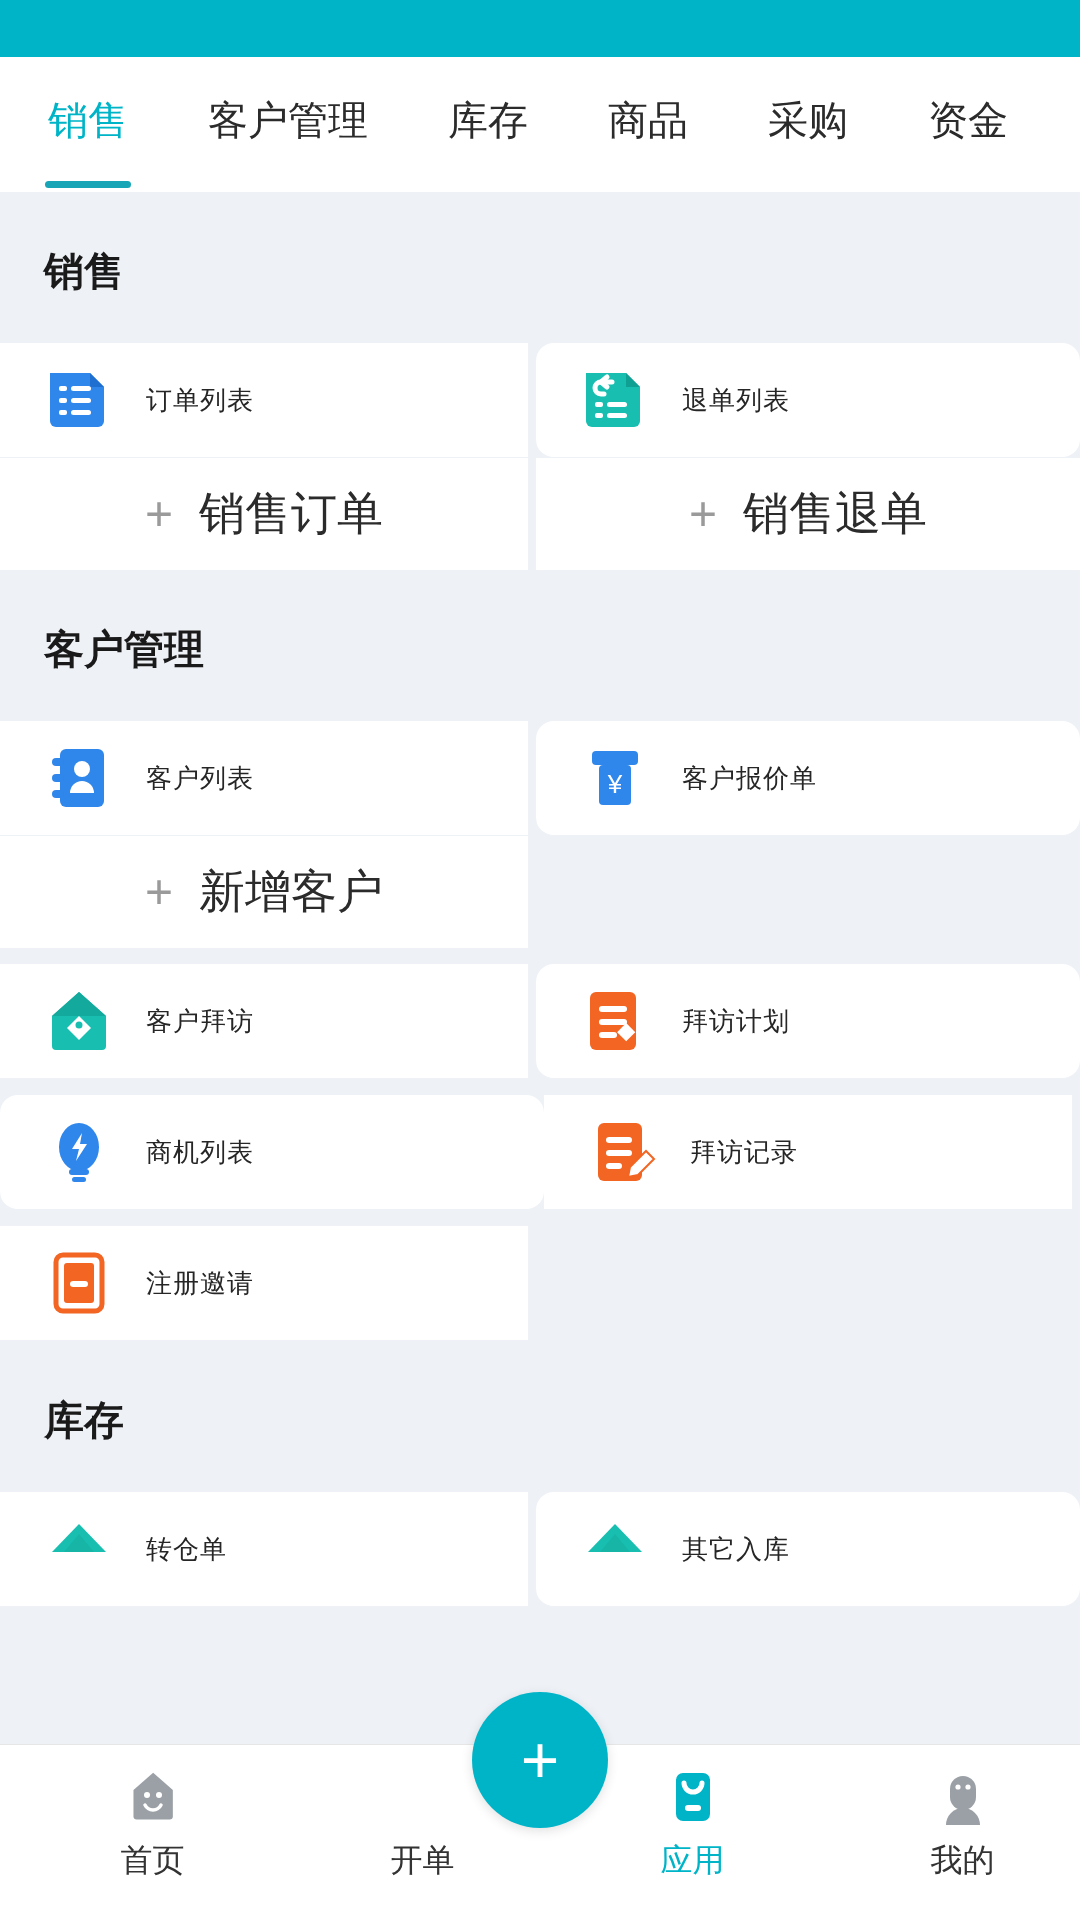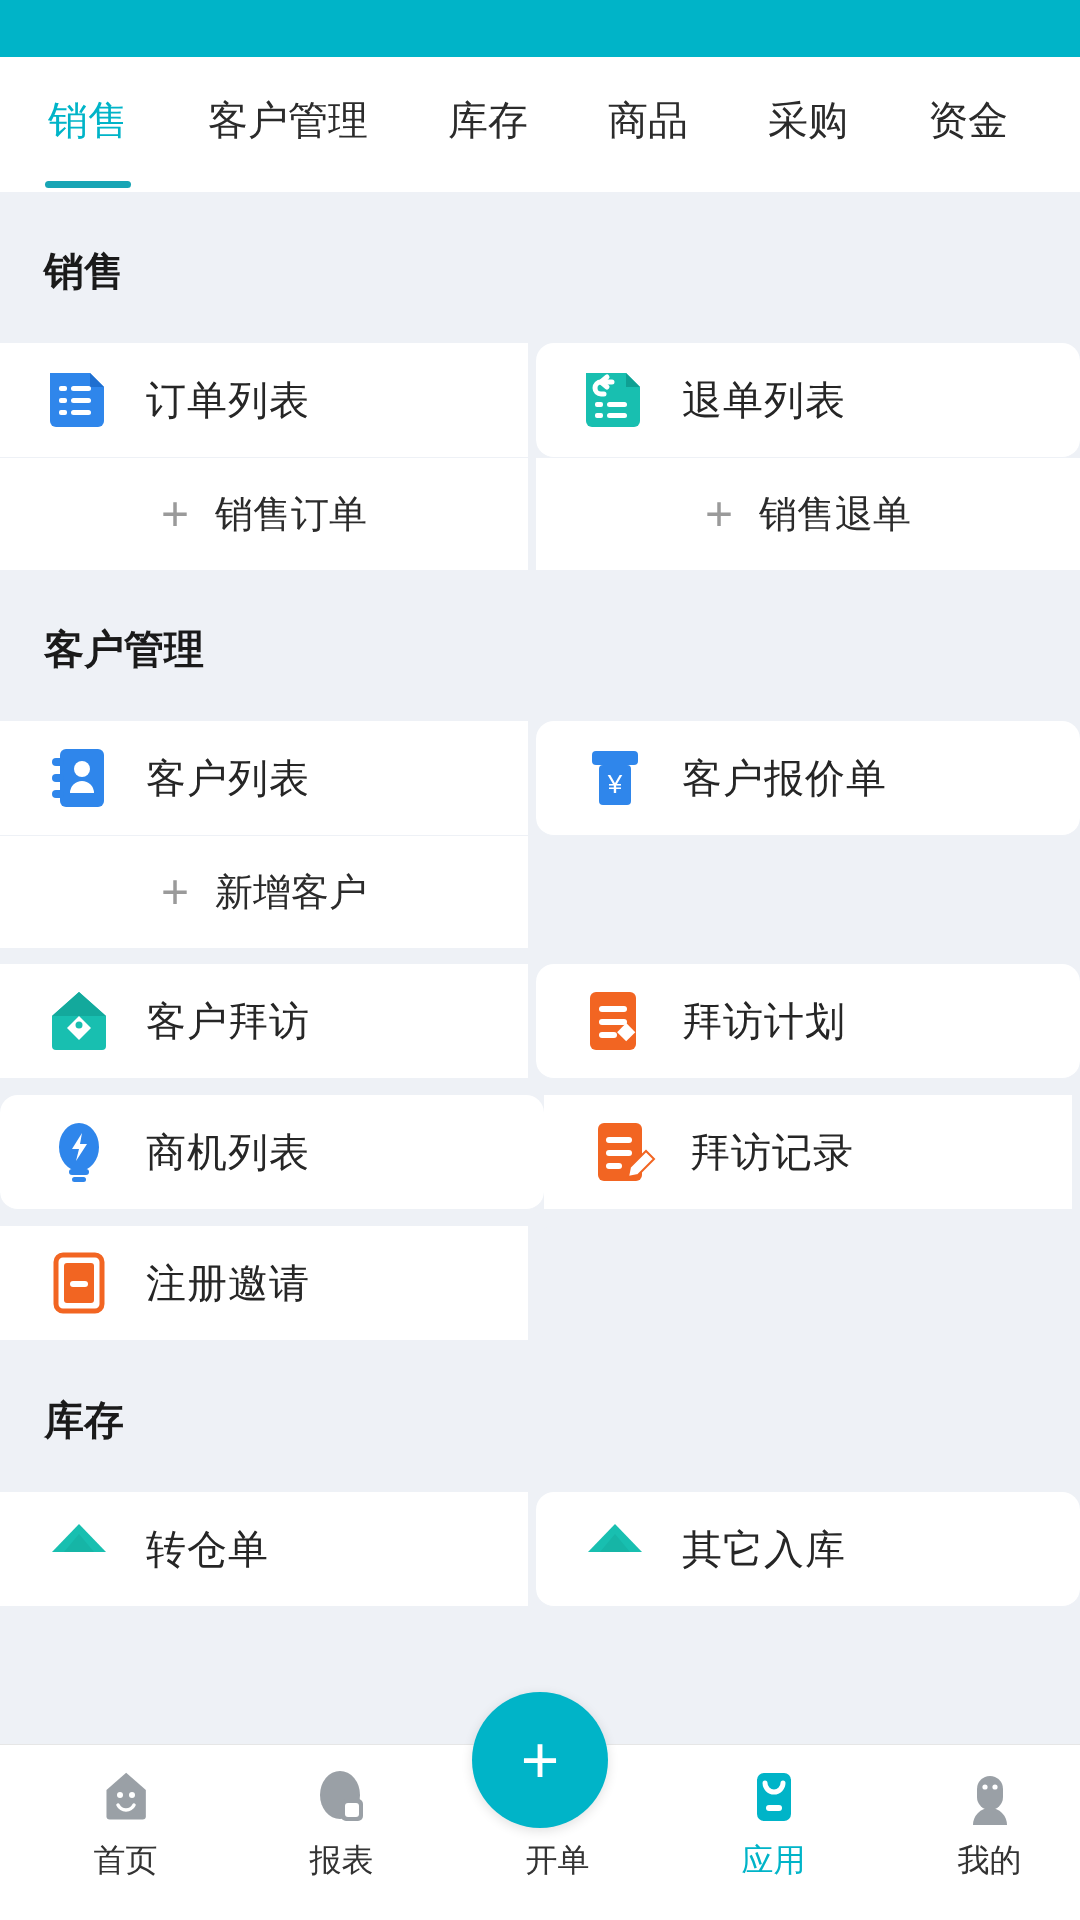--- a/index.html
+++ b/index.html
@@ -48,34 +48,34 @@
     display:flex; align-items:center;
     padding-left:46px;
     border-bottom:1px solid #eef1f6;
   }
   .cell.left  { border-right:8px solid #eef1f6; width:calc(50% - 4px); }
   .cell.right { width:calc(50% + 4px);border-radius:18px; }
   .cell.blank { background:#eef1f6; border-bottom:none; }
   .cell.gap   { background:#eef1f6; border:none; height:16px; width:100%; }
 
   .cell-icon { width:66px; height:66px; flex:0 0 66px; margin-right:34px; position:relative; }
-  .cell-label { font-size:40px; color:#262626; letter-spacing:1px; }
+  .cell-label { font-size:26px; color:#262626; letter-spacing:1px; }
 
   .add-row {
     width:50%; height:112px; background:#ffffff;
     display:flex; align-items:center; justify-content:center;
   }
   .add-row.left  { border-right:8px solid #eef1f6; width:calc(50% - 4px); }
   .add-row.right { width:calc(50% + 4px); }
   .add-row.blank { background:#eef1f6; }
   .plus-glyph {
     font-size:48px; color:#9a9a9a; margin-right:26px;
     line-height:1; font-weight:300;
   }
-  .add-label { font-size:38px; color:#2b2b2b; }
+  .add-label { font-size:46px; color:#2b2b2b; }
 
   
   .bottom-nav {
     position:absolute; left:0; bottom:0; width:1080px; height:176px;
     background:#ffffff; border-top:1px solid #e6e6e6;
     display:flex; align-items:flex-start; z-index:10;
   }
   .nav-item {
     flex:1; display:flex; flex-direction:column;
     align-items:center; justify-content:flex-start;
@@ -292,30 +292,20 @@
         <svg viewBox="0 0 62 62" width="62" height="62">
           <path d="M31 3L55 24v32a4 4 0 0 1-4 4H11a4 4 0 0 1-4-4V24z" fill="#9aa0a6" transform="scale(0.82) translate(7,4)"></path>
           <circle cx="25" cy="28" r="3" fill="#fff"></circle>
           <circle cx="37" cy="28" r="3" fill="#fff"></circle>
           <path d="M23 38a9 9 0 0 0 16 0" fill="none" stroke="#fff" stroke-width="3.5" stroke-linecap="round"></path>
         </svg>
       </div>
       <div class="nav-label">首页</div>
     </div>
 
-    <div class="nav-item">
-      <div class="nav-icon">
-        <svg viewBox="0 0 62 62" width="62" height="62">
-          <ellipse cx="29" cy="28" rx="20" ry="24" fill="#9aa0a6"></ellipse>
-          <rect x="30" y="32" width="22" height="22" rx="5" fill="#9aa0a6"></rect>
-          <rect x="34" y="36" width="14" height="14" rx="3" fill="#fff"></rect>
-        </svg>
-      </div>
-      <div class="nav-label">报表</div>
-    </div>
 
     <div class="nav-item">
       <div class="nav-icon" style="visibility:hidden"></div>
       <div class="nav-label">开单</div>
     </div>
 
     <div class="nav-item active">
       <div class="nav-icon">
         <svg viewBox="0 0 62 62" width="62" height="62">
           <rect x="14" y="6" width="34" height="48" rx="7" fill="#00b4c8"></rect>

